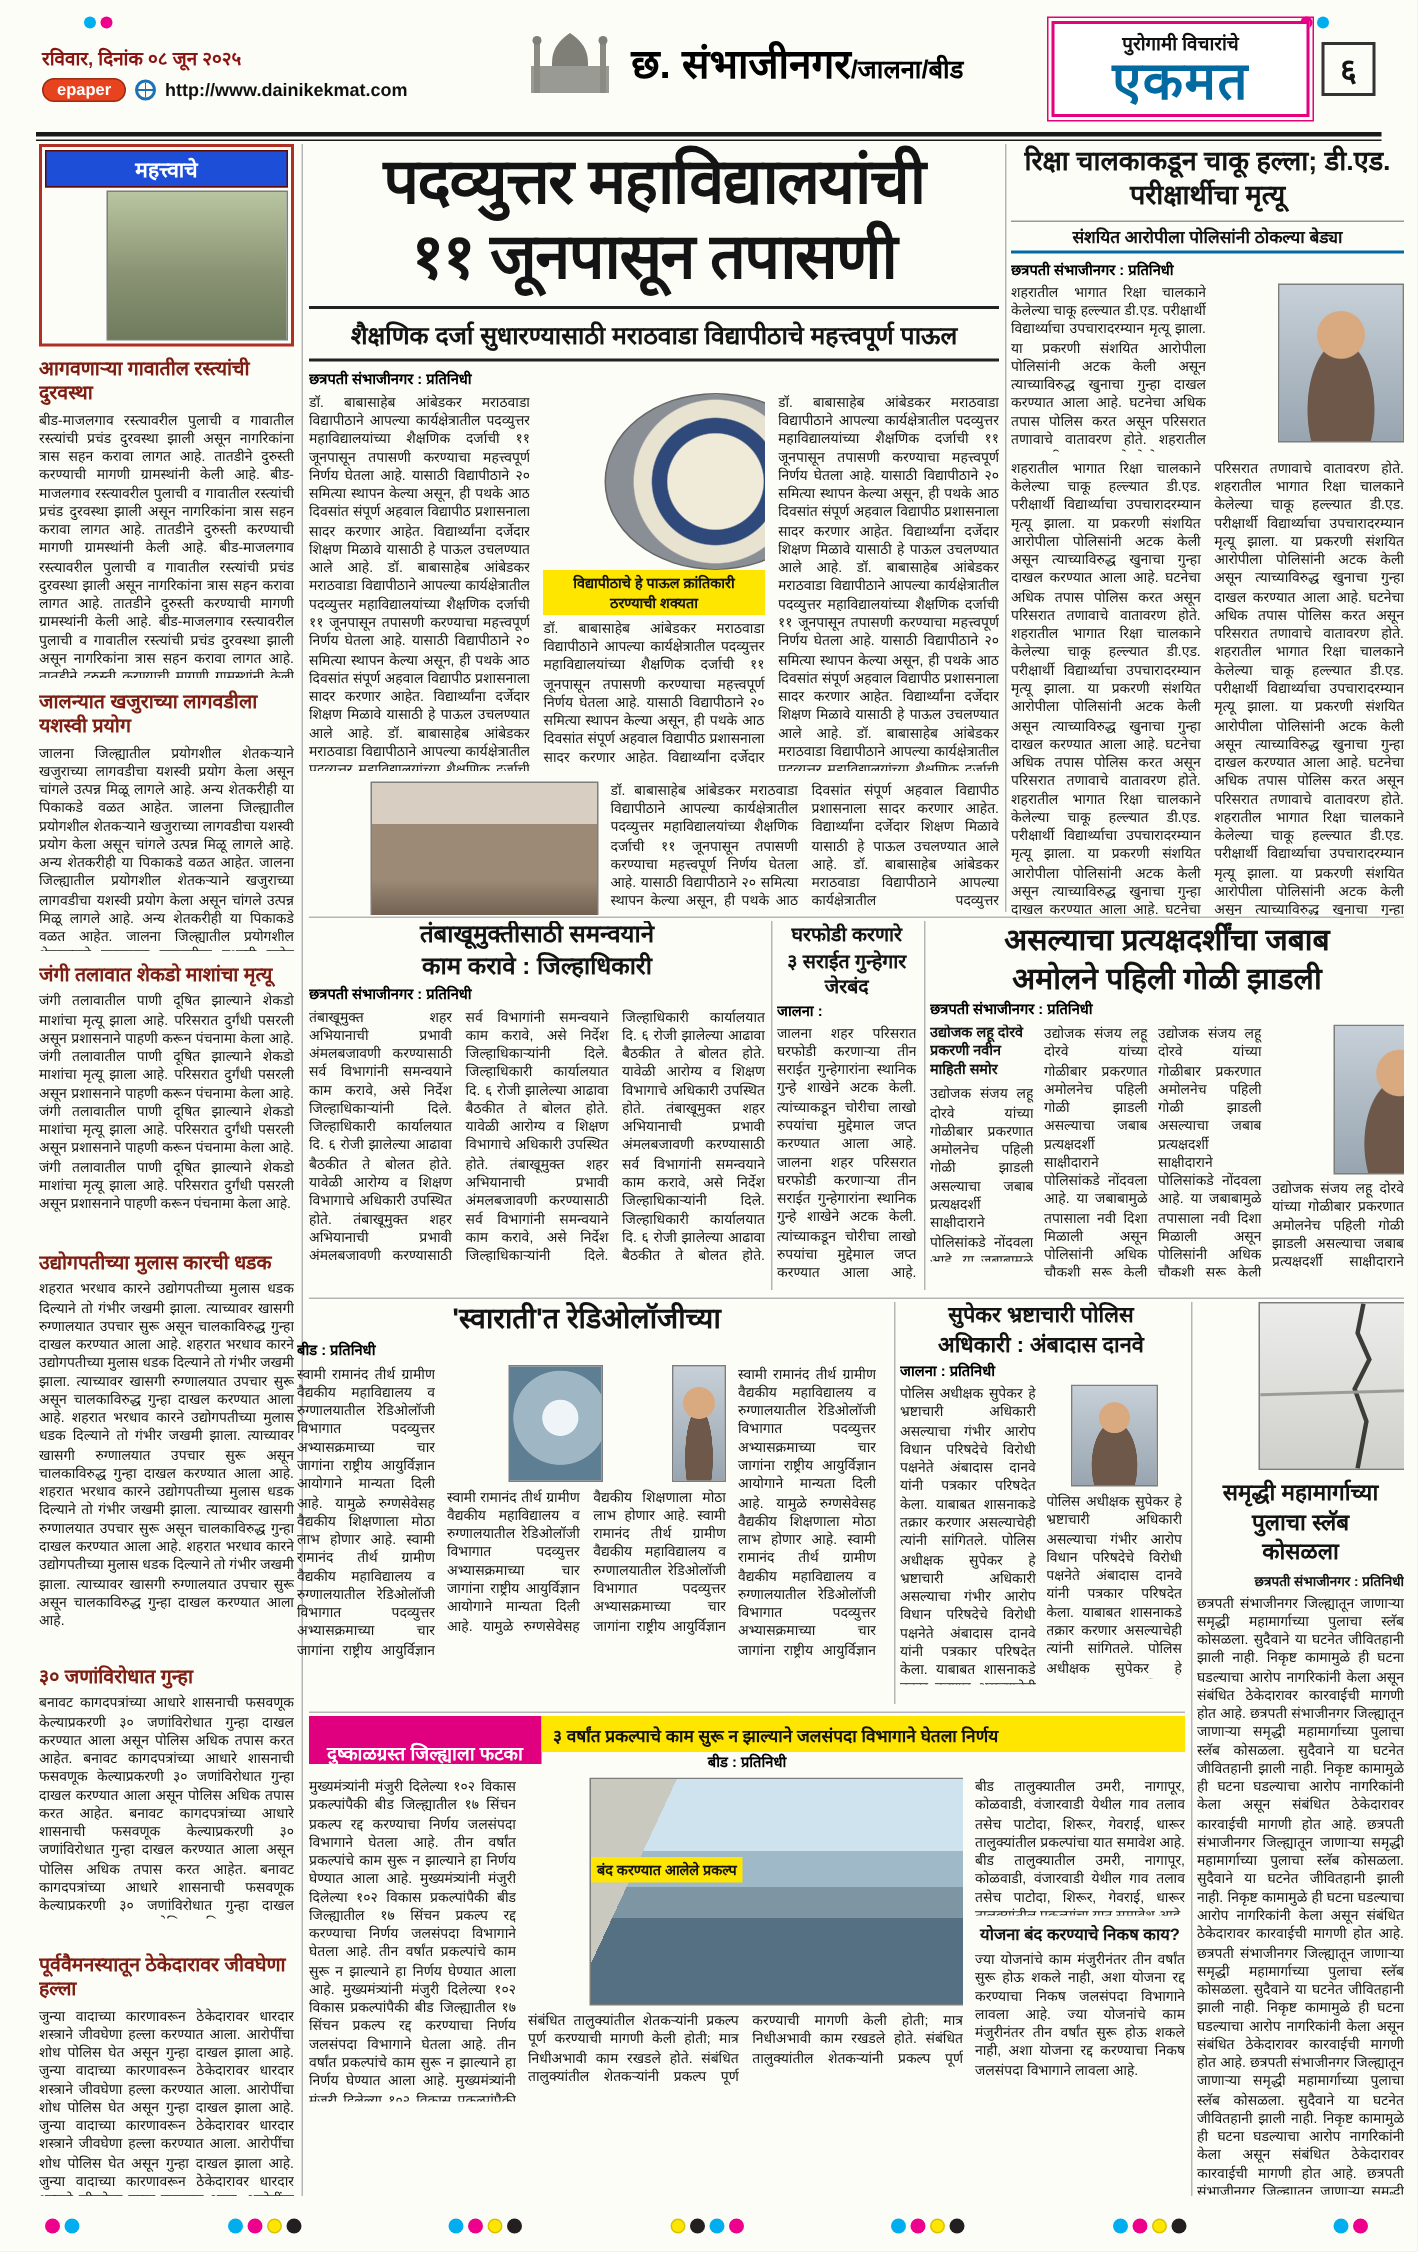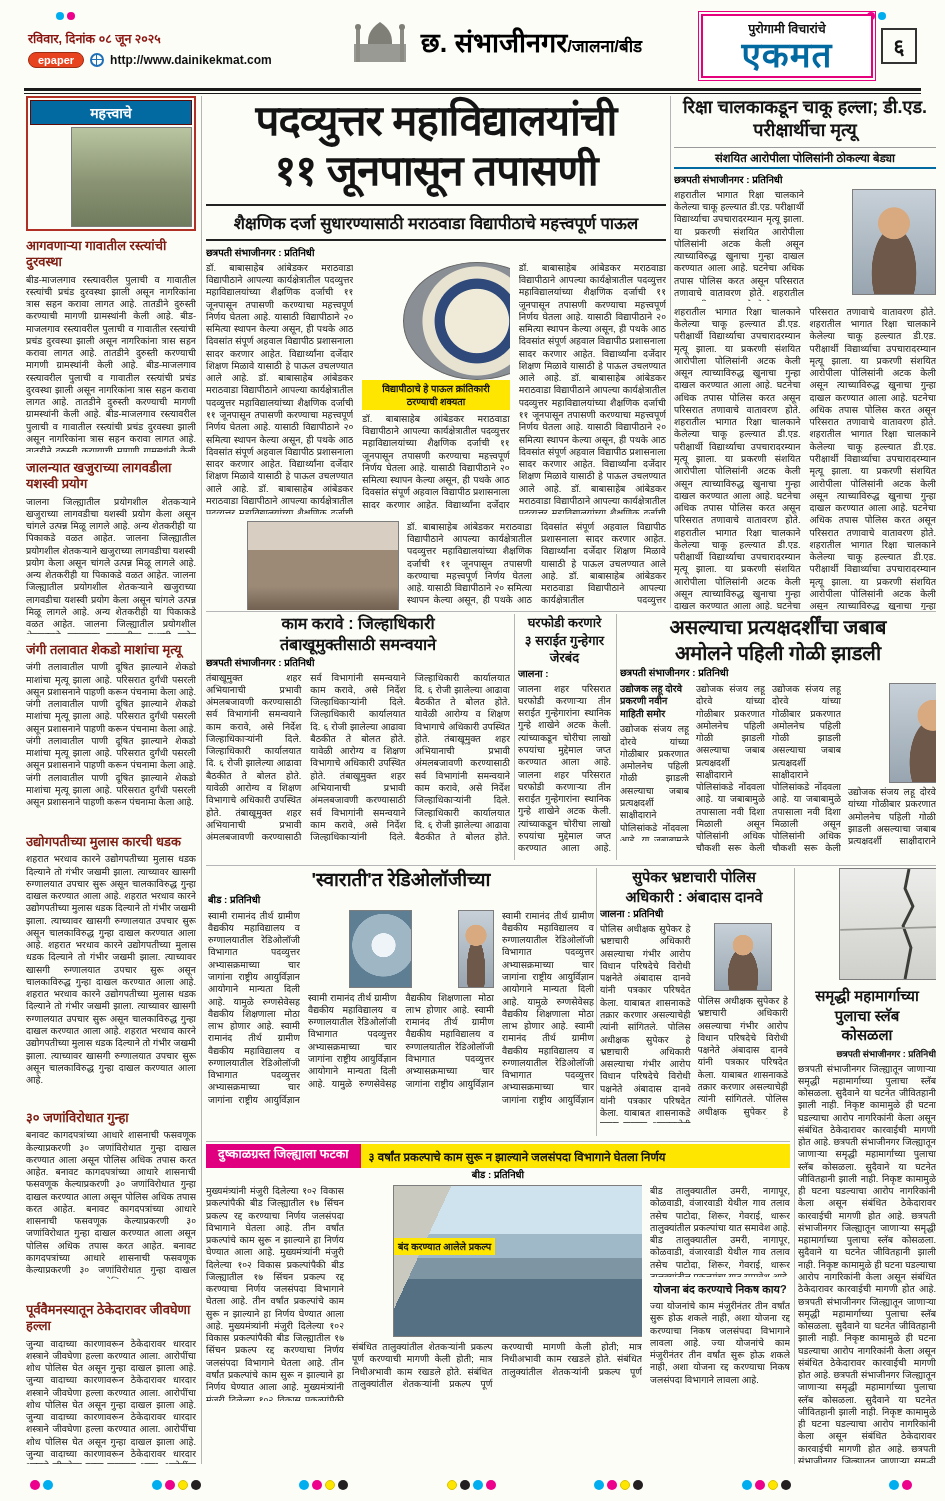--- a/index.html
+++ b/index.html
@@ -53,21 +53,21 @@
   .emblem { background:radial-gradient(circle at 50% 50%, #f0ead8 34%, #2f4a7a 35% 45%, #e8e2d0 46% 58%, #8a8f96 59%);
             border-radius:50%; border:1px solid #666; }
   .machine-photo { background:radial-gradient(circle at 55% 45%, #eef4f7 22%, #9fb6c4 23% 58%, #5e7f93 59%); }
   .dam-photo { background:linear-gradient(115deg,#c9c9c0 0 16%, rgba(0,0,0,0) 16%),
                linear-gradient(180deg,#cfe3ee 0 32%,#9fb9c9 32% 48%,#7e96a4 48% 62%,#557082 62%); }
   .crack-photo { background:linear-gradient(180deg,#ececea,#cfcfcb); }
 
   
   .col-left { position:absolute; left:26px; top:96px; width:170px; height:1372px; overflow:hidden; }
   .imp-box { border:2px solid #b03026; padding:2px; }
-  .imp-title { background:#0369a1; border:1px solid #5e0b08; color:#fff; text-align:center;
+  .imp-title { background:#1d4ed8; border:1px solid #5e0b08; color:#fff; text-align:center;
                font-size:14px; font-weight:800; padding:2px 0; }
   .l-art { overflow:hidden; }
   .l-head { font-size:13px; font-weight:800; color:#7e1d12; line-height:1.25; margin:7px 0 3px; }
 
   
   .lead { position:absolute; left:206px; top:96px; width:460px; height:514px; overflow:hidden; }
   .lead h1 { text-align:center; font-size:42px; font-weight:800; line-height:1.2; letter-spacing:-1px; }
   .lead-subbar { margin-top:7px; border-top:2px solid #222; border-bottom:2px solid #222;
                  padding:5px 2px; text-align:center; font-size:16.5px; font-weight:800; }
   .lead-byline { margin:5px 0 3px; }
@@ -94,42 +94,42 @@
   .burglary h2 { font-size:13px; font-weight:800; text-align:center; line-height:1.35; }
   .burg-body { height:170px; margin-top:3px; }
 
   .amol { position:absolute; left:620px; top:614px; width:316px; height:246px; overflow:hidden; }
   .amol h2 { font-size:20px; font-weight:800; text-align:center; line-height:1.3; }
   .amol-grid { display:grid; grid-template-columns:1fr 1fr 1fr 88px; gap:7px; height:168px; margin-top:4px; }
   .amol-cap { font-weight:800; font-size:9.6px; line-height:1.3; margin-bottom:3px; }
   .amol-portrait { width:88px; height:100px; }
 
   
-  .swarati { position:absolute; left:208px; top:868px; width:386px; height:268px; overflow:hidden; }
+  .swarati { position:absolute; left:198px; top:868px; width:386px; height:268px; overflow:hidden; }
   .swarati h2 { font-size:19px; font-weight:800; text-align:center; line-height:1.3; }
   .sw-grid { display:grid; grid-template-columns:92px 1fr 92px; gap:8px; height:196px; margin-top:4px; }
   .sw-figs { display:flex; gap:5px; justify-content:center; margin-bottom:4px; }
   .sw-machine { width:104px; height:78px; }
   .sw-portrait { width:58px; height:78px; }
 
   .supekar { position:absolute; left:600px; top:868px; width:188px; height:268px; overflow:hidden; }
   .supekar h2 { font-size:14.5px; font-weight:800; text-align:center; line-height:1.35; }
   .sup-body { height:200px; margin-top:3px; }
   .sup-portrait { width:58px; height:68px; margin:0 auto 4px; }
 
   .samruddhi { position:absolute; left:798px; top:868px; width:138px; height:596px; overflow:hidden; }
   .samruddhi h2 { font-size:15px; font-weight:800; text-align:center; line-height:1.3; margin:6px 0 2px; }
   .sam-crack { width:100%; height:112px; }
   .sam-byline { text-align:right; font-size:9px; font-weight:700; margin-bottom:3px; }
   .sam-body { height:400px; }
 
   
   .irrigation { position:absolute; left:206px; top:1144px; width:584px; height:320px; overflow:hidden; }
   .kicker-row { display:flex; height:24px; }
-  .k1 { background:#e0007f; color:#fff; font-weight:800; font-size:12.5px; padding:1px 12px; white-space:nowrap; }
+  .k1 { background:#e0007f; color:#fff; font-weight:800; font-size:12.5px; padding:16px 12px; white-space:nowrap; }
   .k2 { background:#ffe600; color:#111; flex:1; font-weight:800; font-size:11.5px; padding:5px 8px; }
   .irrigation h1 { text-align:center; font-size:32px; font-weight:800; margin:8px 0 2px; }
   .irr-byline { text-align:center; margin-bottom:4px; }
   .irr-grid { display:grid; grid-template-columns:138px 290px 1fr; gap:8px; height:216px; }
   .irr-photo { width:100%; height:152px; }
   .irr-cap { position:absolute; left:0; top:52px; }
   .irr-below { height:56px; margin-top:4px; }
   .irr-q { font-size:11px; font-weight:800; text-align:center; margin:4px 0; }
 
   
@@ -249,22 +249,22 @@
     <div class="byline">छत्रपती संभाजीनगर : प्रतिनिधी</div>
     <div class="rick-top">
       <p class="body-txt fill" style="flex:1;">शहरातील भागात रिक्षा चालकाने केलेल्या चाकू हल्ल्यात डी.एड. परीक्षार्थी विद्यार्थ्याचा उपचारादरम्यान मृत्यू झाला. या प्रकरणी संशयित आरोपीला पोलिसांनी अटक केली असून त्याच्याविरुद्ध खुनाचा गुन्हा दाखल करण्यात आला आहे. घटनेचा अधिक तपास पोलिस करत असून परिसरात तणावाचे वातावरण होते. शहरातील भागात रिक्षा चालकाने केलेल्या चाकू हल्ल्यात डी.एड. परीक्षार्थी विद्यार्थ्याचा उपचारादरम्यान मृत्यू झाला. या प्रकरणी संशयित आरोपीला पोलिसांनी अटक केली असून त्याच्याविरुद्ध खुनाचा गुन्हा दाखल करण्यात आला आहे. घटनेचा अधिक तपास पोलिस करत असून परिसरात तणावाचे वातावरण होते.</p>
       <div class="photo portrait rick-portrait"></div>
     </div>
     <p class="body-txt cols2 fill rick-rest">शहरातील भागात रिक्षा चालकाने केलेल्या चाकू हल्ल्यात डी.एड. परीक्षार्थी विद्यार्थ्याचा उपचारादरम्यान मृत्यू झाला. या प्रकरणी संशयित आरोपीला पोलिसांनी अटक केली असून त्याच्याविरुद्ध खुनाचा गुन्हा दाखल करण्यात आला आहे. घटनेचा अधिक तपास पोलिस करत असून परिसरात तणावाचे वातावरण होते. शहरातील भागात रिक्षा चालकाने केलेल्या चाकू हल्ल्यात डी.एड. परीक्षार्थी विद्यार्थ्याचा उपचारादरम्यान मृत्यू झाला. या प्रकरणी संशयित आरोपीला पोलिसांनी अटक केली असून त्याच्याविरुद्ध खुनाचा गुन्हा दाखल करण्यात आला आहे. घटनेचा अधिक तपास पोलिस करत असून परिसरात तणावाचे वातावरण होते. शहरातील भागात रिक्षा चालकाने केलेल्या चाकू हल्ल्यात डी.एड. परीक्षार्थी विद्यार्थ्याचा उपचारादरम्यान मृत्यू झाला. या प्रकरणी संशयित आरोपीला पोलिसांनी अटक केली असून त्याच्याविरुद्ध खुनाचा गुन्हा दाखल करण्यात आला आहे. घटनेचा अधिक तपास पोलिस करत असून परिसरात तणावाचे वातावरण होते. शहरातील भागात रिक्षा चालकाने केलेल्या चाकू हल्ल्यात डी.एड. परीक्षार्थी विद्यार्थ्याचा उपचारादरम्यान मृत्यू झाला. या प्रकरणी संशयित आरोपीला पोलिसांनी अटक केली असून त्याच्याविरुद्ध खुनाचा गुन्हा दाखल करण्यात आला आहे. घटनेचा अधिक तपास पोलिस करत असून परिसरात तणावाचे वातावरण होते. शहरातील भागात रिक्षा चालकाने केलेल्या चाकू हल्ल्यात डी.एड. परीक्षार्थी विद्यार्थ्याचा उपचारादरम्यान मृत्यू झाला. या प्रकरणी संशयित आरोपीला पोलिसांनी अटक केली असून त्याच्याविरुद्ध खुनाचा गुन्हा दाखल करण्यात आला आहे. घटनेचा अधिक तपास पोलिस करत असून परिसरात तणावाचे वातावरण होते. शहरातील भागात रिक्षा चालकाने केलेल्या चाकू हल्ल्यात डी.एड. परीक्षार्थी विद्यार्थ्याचा उपचारादरम्यान मृत्यू झाला. या प्रकरणी संशयित आरोपीला पोलिसांनी अटक केली असून त्याच्याविरुद्ध खुनाचा गुन्हा दाखल करण्यात आला आहे. घटनेचा अधिक तपास पोलिस करत असून परिसरात तणावाचे वातावरण होते.</p>
   </div>
 
   <div class="tobacco">
     <h2>
+      <div>तंबाखूमुक्तीसाठी समन्वयाने</div>
       <div>काम करावे : जिल्हाधिकारी</div>
-      <div>तंबाखूमुक्तीसाठी समन्वयाने</div>
     </h2>
     <div class="byline">छत्रपती संभाजीनगर : प्रतिनिधी</div>
     <p class="body-txt cols3 fill tob-body">तंबाखूमुक्त शहर अभियानाची प्रभावी अंमलबजावणी करण्यासाठी सर्व विभागांनी समन्वयाने काम करावे, असे निर्देश जिल्हाधिकाऱ्यांनी दिले. जिल्हाधिकारी कार्यालयात दि. ६ रोजी झालेल्या आढावा बैठकीत ते बोलत होते. यावेळी आरोग्य व शिक्षण विभागाचे अधिकारी उपस्थित होते. तंबाखूमुक्त शहर अभियानाची प्रभावी अंमलबजावणी करण्यासाठी सर्व विभागांनी समन्वयाने काम करावे, असे निर्देश जिल्हाधिकाऱ्यांनी दिले. जिल्हाधिकारी कार्यालयात दि. ६ रोजी झालेल्या आढावा बैठकीत ते बोलत होते. यावेळी आरोग्य व शिक्षण विभागाचे अधिकारी उपस्थित होते. तंबाखूमुक्त शहर अभियानाची प्रभावी अंमलबजावणी करण्यासाठी सर्व विभागांनी समन्वयाने काम करावे, असे निर्देश जिल्हाधिकाऱ्यांनी दिले. जिल्हाधिकारी कार्यालयात दि. ६ रोजी झालेल्या आढावा बैठकीत ते बोलत होते. यावेळी आरोग्य व शिक्षण विभागाचे अधिकारी उपस्थित होते. तंबाखूमुक्त शहर अभियानाची प्रभावी अंमलबजावणी करण्यासाठी सर्व विभागांनी समन्वयाने काम करावे, असे निर्देश जिल्हाधिकाऱ्यांनी दिले. जिल्हाधिकारी कार्यालयात दि. ६ रोजी झालेल्या आढावा बैठकीत ते बोलत होते. यावेळी आरोग्य व शिक्षण विभागाचे अधिकारी उपस्थित होते. तंबाखूमुक्त शहर अभियानाची प्रभावी अंमलबजावणी करण्यासाठी सर्व विभागांनी समन्वयाने काम करावे, असे निर्देश जिल्हाधिकाऱ्यांनी दिले. जिल्हाधिकारी कार्यालयात दि. ६ रोजी झालेल्या आढावा बैठकीत ते बोलत होते. यावेळी आरोग्य व शिक्षण विभागाचे अधिकारी उपस्थित होते.</p>
   </div>
 
   <div class="burglary">
     <h2>
       <div>घरफोडी करणारे</div>
       <div>३ सराईत गुन्हेगार</div>
       <div>जेरबंद</div>

